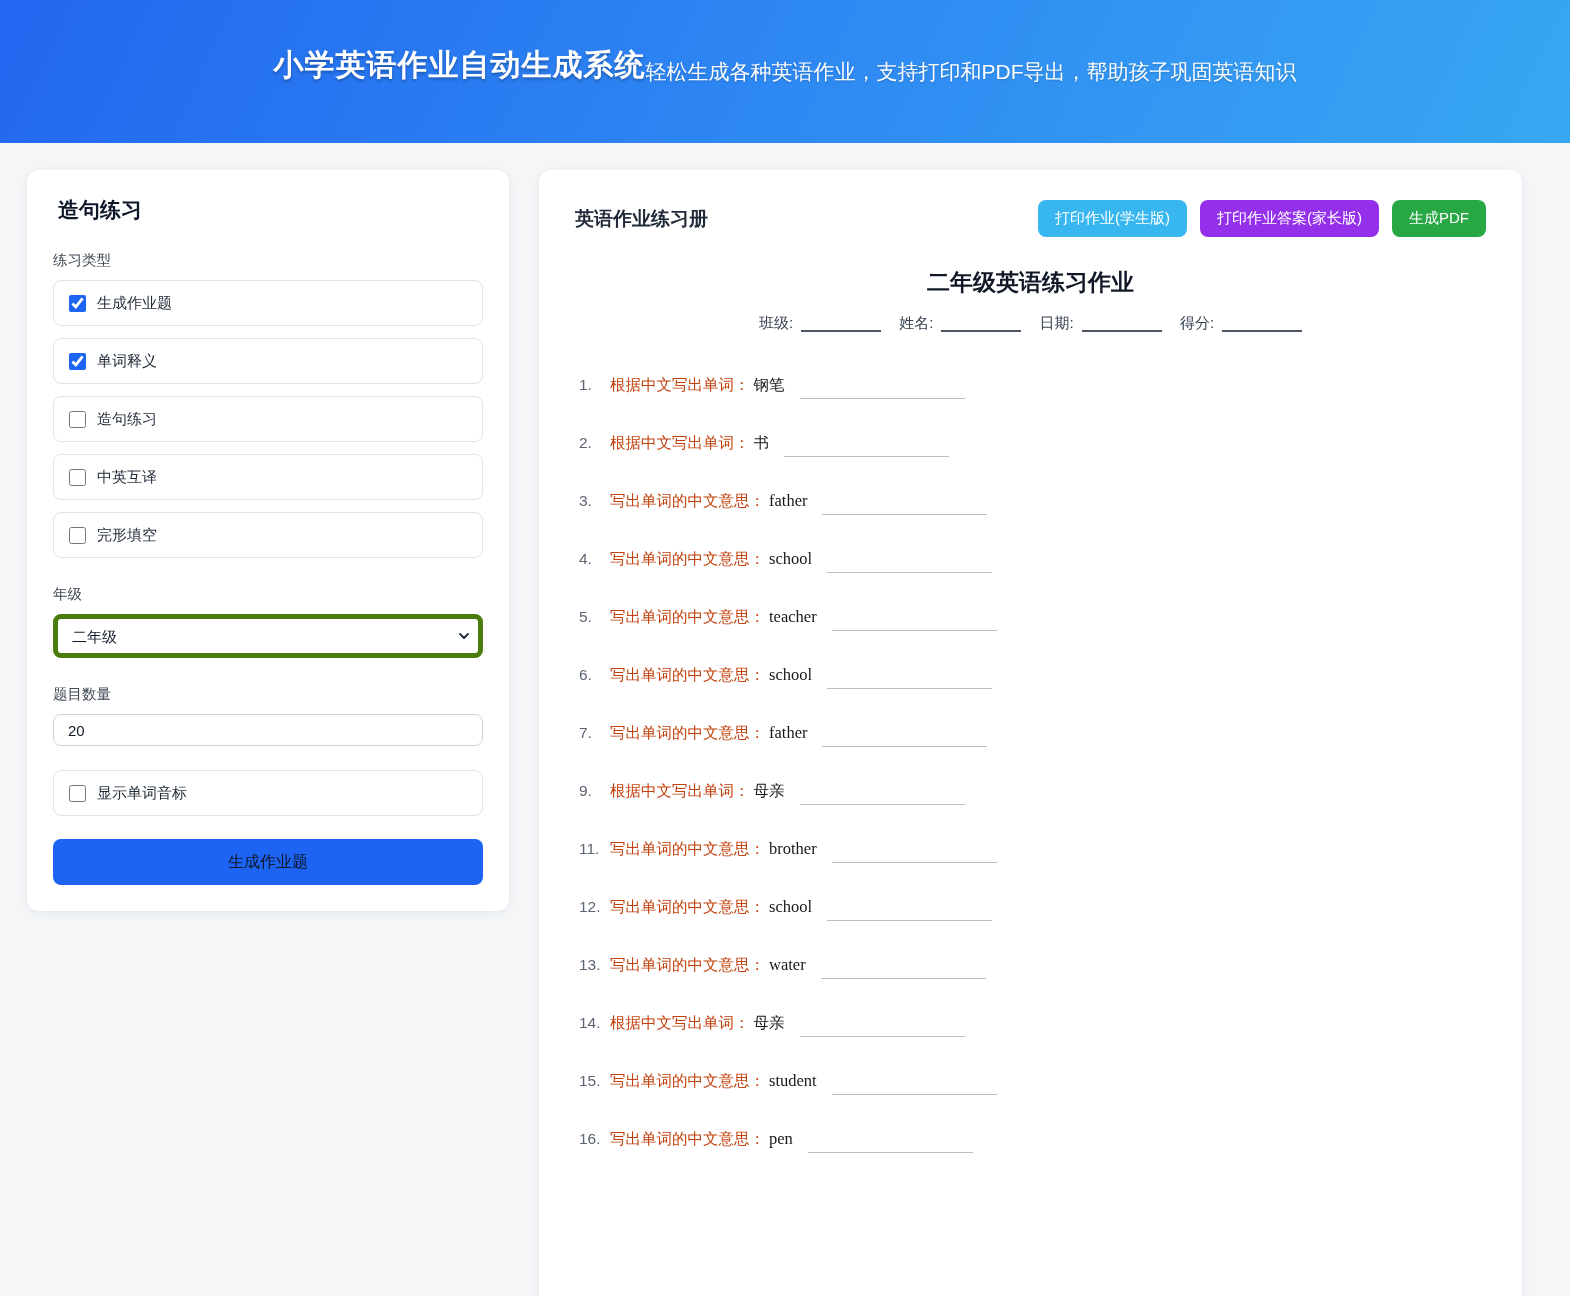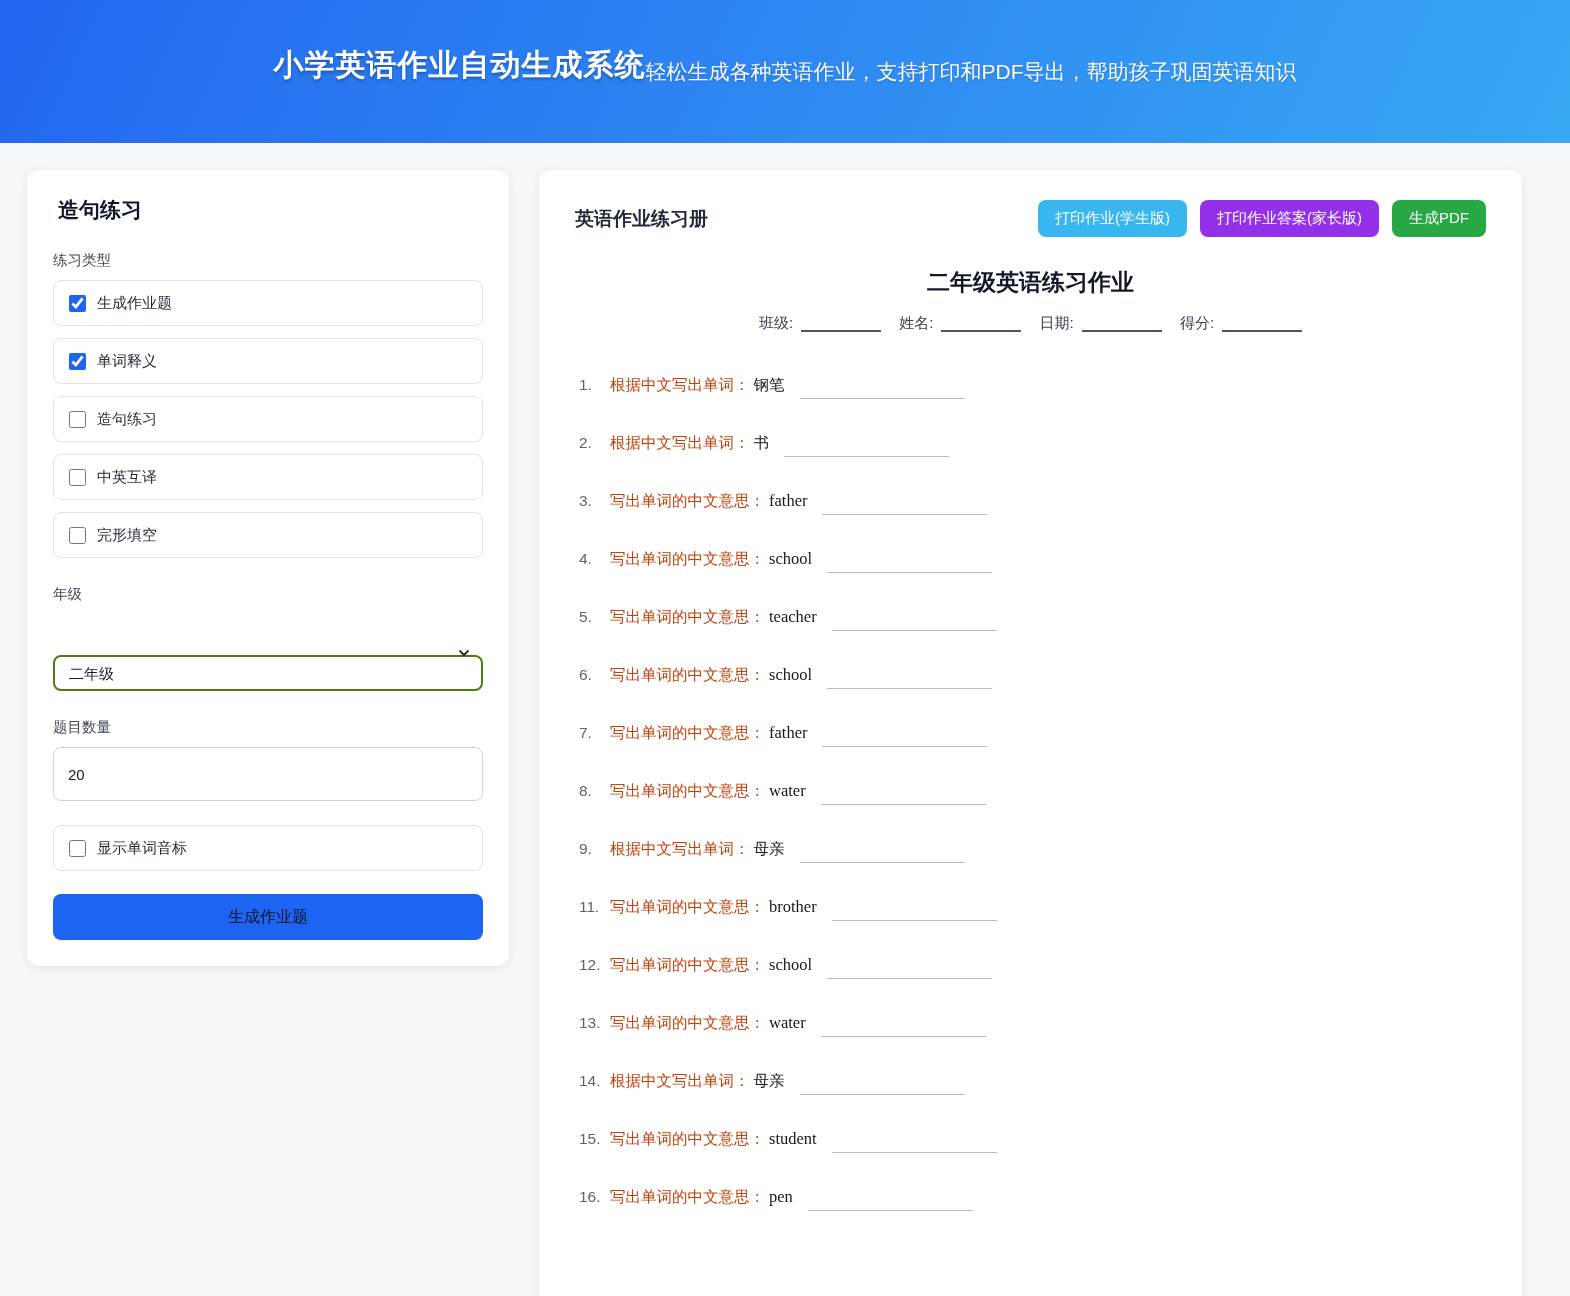--- a/index.html
+++ b/index.html
@@ -47,33 +47,32 @@
     font-size: 15px; color: #1f2937; cursor: pointer; background: #fff;
   }
   .check-row input[type="checkbox"] {
     width: 17px; height: 17px; margin: 0 11px 0 0;
     accent-color: #1d64f2; cursor: pointer;
   }
   .check-row.standalone { margin-top: 24px; margin-bottom: 0; }
 
   .select-wrap { position: relative; }
   .grade-select {
-    width: 100%; height: 36px; padding: 0 36px 0 14px;
-    border: 2px solid #4d7c0f; border-radius: 8px;
+    width: 100%; height: 44px; padding: 0 36px 0 14px;
+    border: 5px solid #4d7c0f; border-radius: 8px;
     font-size: 15px; color: #111827; background: #fff;
     appearance: none; -webkit-appearance: none; cursor: pointer;
     font-family: "Liberation Sans", "DejaVu Sans", sans-serif;
-    margin-top: 41px;
   }
   .chevron-down-icon {
     position: absolute; right: 13px; top: 50%; margin-top: -6px;
     width: 12px; height: 12px; pointer-events: none;
   }
   .count-input {
-    width: 100%; height: 54px; padding: 0 14px;
+    width: 100%; height: 32px; padding: 0 14px;
     border: 1px solid #ccd3db; border-radius: 8px;
     font-size: 15px; color: #111827;
     font-family: "Liberation Sans", "DejaVu Sans", sans-serif;
   }
   .generate-btn {
     width: 100%; height: 46px; margin-top: 23px;
     background: #1d64f2; color: #0f172a; border: none; border-radius: 8px;
     font-size: 16px; cursor: pointer;
     font-family: "Liberation Sans", "DejaVu Sans", sans-serif;
   }
@@ -189,21 +188,20 @@
     </div>
 
     <ol class="question-list">
       <li class="question-item"><span class="q-num">1.</span><span class="q-prompt">根据中文写出单词：</span><span class="q-word" data-lang="zh">钢笔</span><span class="answer-blank"></span></li>
       <li class="question-item"><span class="q-num">2.</span><span class="q-prompt">根据中文写出单词：</span><span class="q-word" data-lang="zh">书</span><span class="answer-blank"></span></li>
       <li class="question-item"><span class="q-num">3.</span><span class="q-prompt">写出单词的中文意思：</span><span class="q-word" data-lang="en">father</span><span class="answer-blank"></span></li>
       <li class="question-item"><span class="q-num">4.</span><span class="q-prompt">写出单词的中文意思：</span><span class="q-word" data-lang="en">school</span><span class="answer-blank"></span></li>
       <li class="question-item"><span class="q-num">5.</span><span class="q-prompt">写出单词的中文意思：</span><span class="q-word" data-lang="en">teacher</span><span class="answer-blank"></span></li>
       <li class="question-item"><span class="q-num">6.</span><span class="q-prompt">写出单词的中文意思：</span><span class="q-word" data-lang="en">school</span><span class="answer-blank"></span></li>
       <li class="question-item"><span class="q-num">7.</span><span class="q-prompt">写出单词的中文意思：</span><span class="q-word" data-lang="en">father</span><span class="answer-blank"></span></li>
-      <li class="question-item"><span class="q-num">8.</span><span class="q-prompt">写出单词的中文意思：</span><span class="q-word" data-lang="en">water</span><span class="answer-blank"></span></li>
       <li class="question-item"><span class="q-num">9.</span><span class="q-prompt">根据中文写出单词：</span><span class="q-word" data-lang="zh">母亲</span><span class="answer-blank"></span></li>
       <li class="question-item"><span class="q-num">11.</span><span class="q-prompt">写出单词的中文意思：</span><span class="q-word" data-lang="en">brother</span><span class="answer-blank"></span></li>
       <li class="question-item"><span class="q-num">12.</span><span class="q-prompt">写出单词的中文意思：</span><span class="q-word" data-lang="en">school</span><span class="answer-blank"></span></li>
       <li class="question-item"><span class="q-num">13.</span><span class="q-prompt">写出单词的中文意思：</span><span class="q-word" data-lang="en">water</span><span class="answer-blank"></span></li>
       <li class="question-item"><span class="q-num">14.</span><span class="q-prompt">根据中文写出单词：</span><span class="q-word" data-lang="zh">母亲</span><span class="answer-blank"></span></li>
       <li class="question-item"><span class="q-num">15.</span><span class="q-prompt">写出单词的中文意思：</span><span class="q-word" data-lang="en">student</span><span class="answer-blank"></span></li>
       <li class="question-item"><span class="q-num">16.</span><span class="q-prompt">写出单词的中文意思：</span><span class="q-word" data-lang="en">pen</span><span class="answer-blank"></span></li>
 
     </ol>
   </section>

